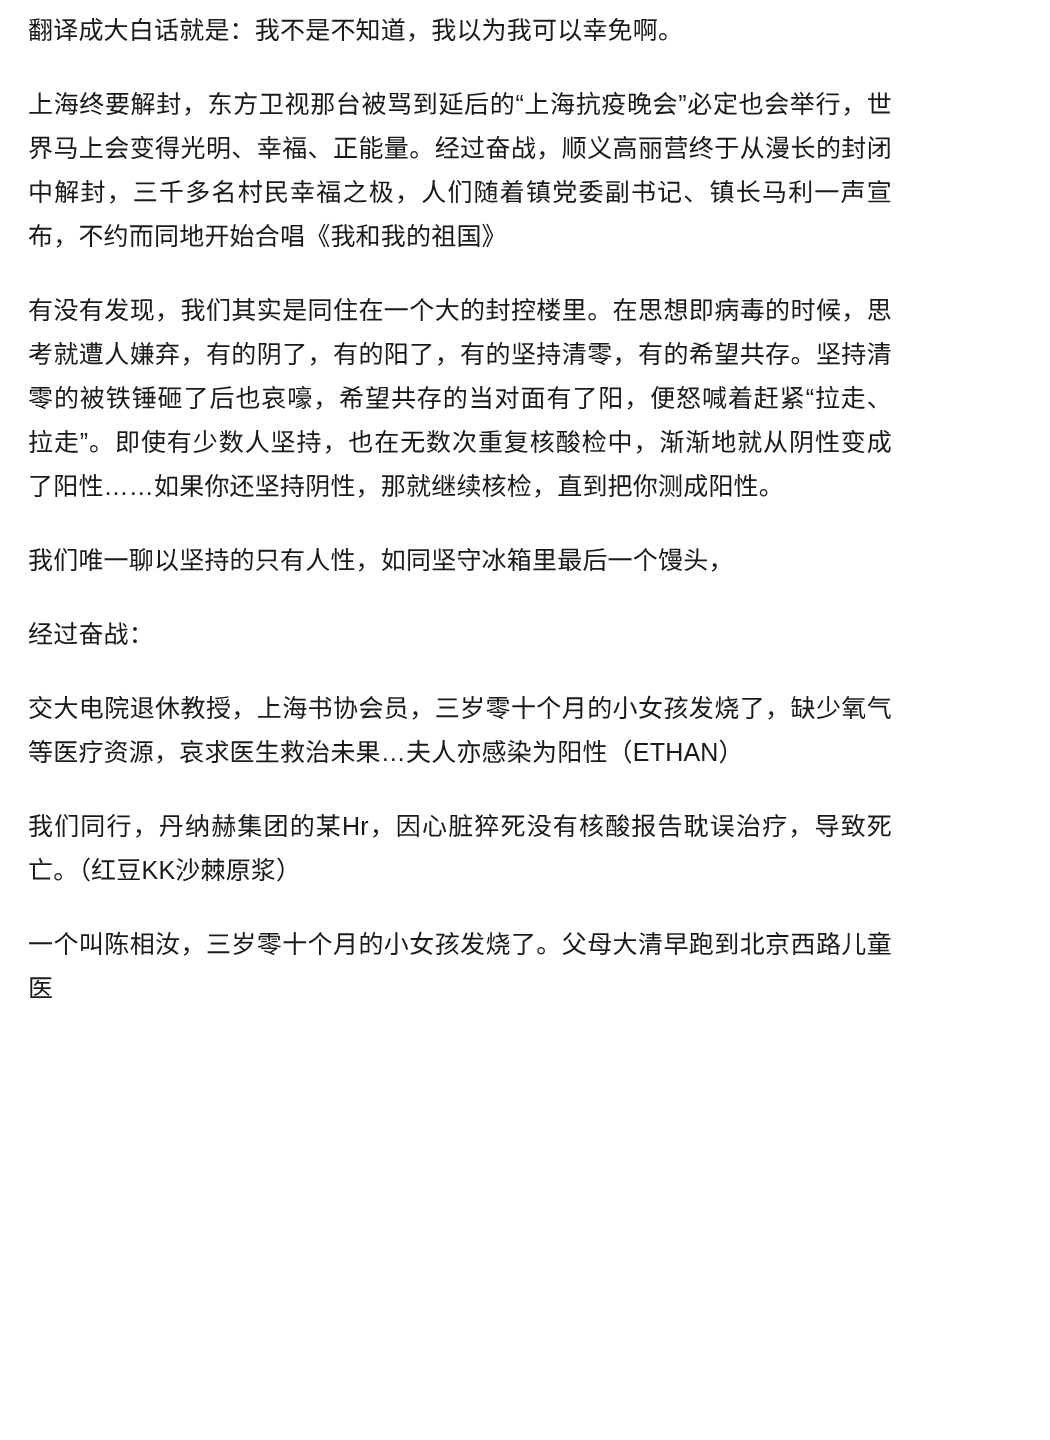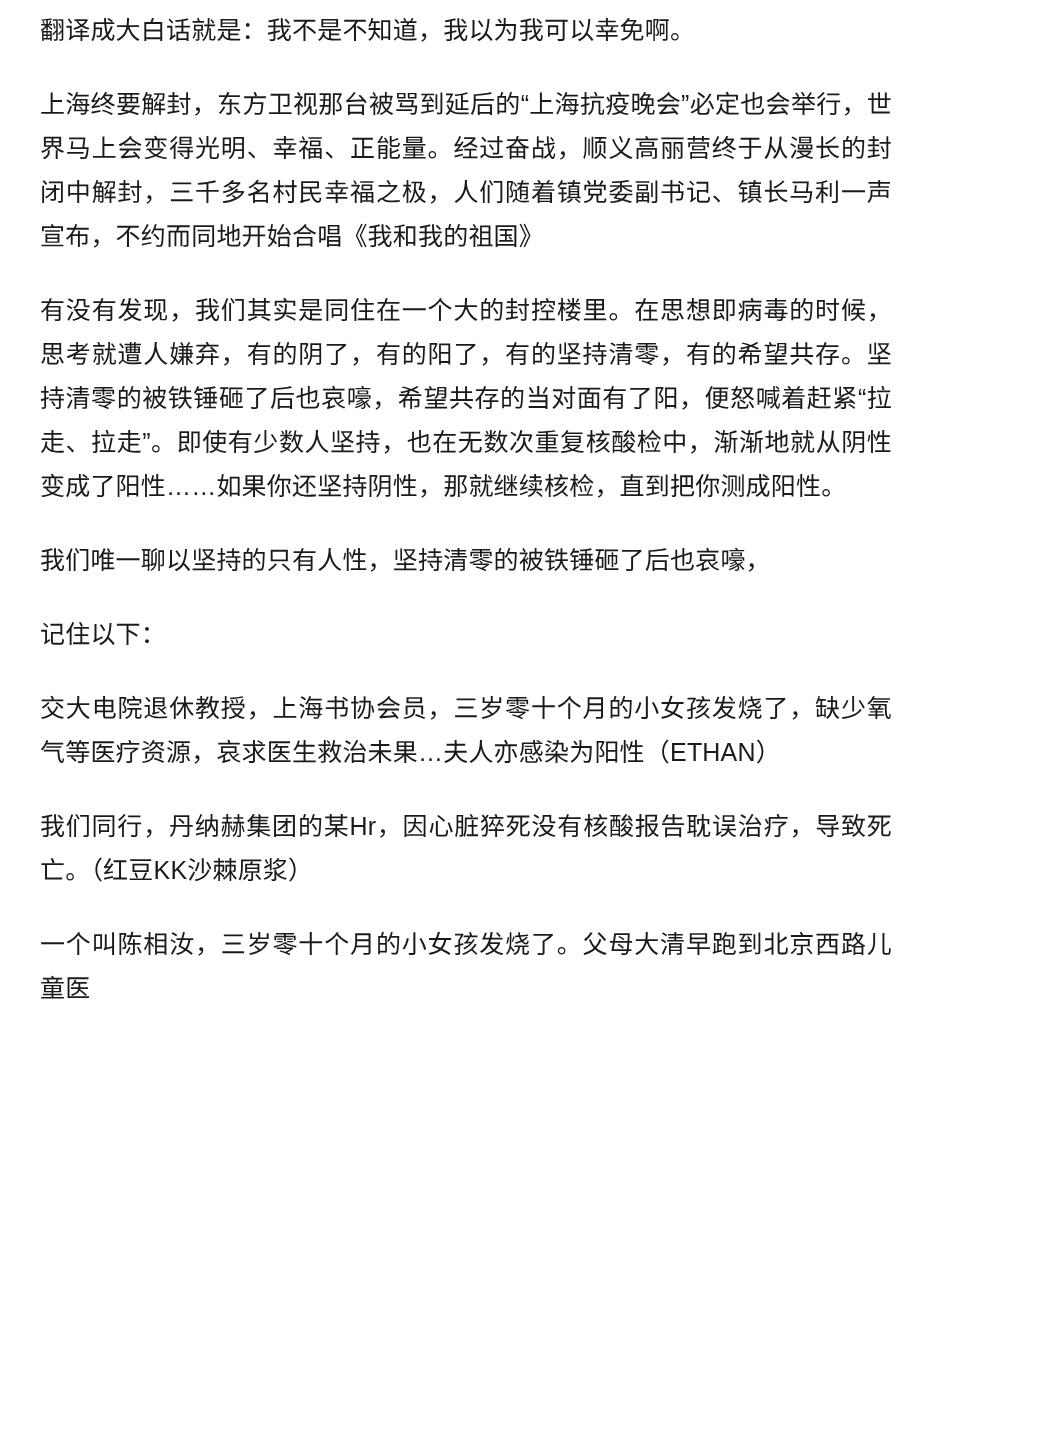--- a/index.html
+++ b/index.html
@@ -12,21 +12,21 @@
     width: 1050px;
     height: 1440px;
     overflow: hidden;
     font-family: "Liberation Sans", "DejaVu Sans", sans-serif;
   }
   .page {
     box-sizing: border-box;
     width: 954px;
     min-height: 1440px;
     background: #ffffff;
-    padding: 8px 62px 0 40px;
+    padding: 8px 62px 0 28px;
   }
   .para {
     color: #1a1a1a;
     font-size: 25px;
     line-height: 44px;
     letter-spacing: 0.2px;
     text-align: justify;
     text-justify: inter-character;
     margin: 0 0 30px 0;
     word-break: break-word;
@@ -38,18 +38,18 @@
     margin-bottom: 18px;
   }
 </style>
 </head>
 <body>
 
 <div class="page">
   <p class="para">翻译成大白话就是：我不是不知道，我以为我可以幸免啊。</p>
   <p class="para">上海终要解封，东方卫视那台被骂到延后的“上海抗疫晚会”必定也会举行，世界马上会变得光明、幸福、正能量。经过奋战，顺义高丽营终于从漫长的封闭中解封，三千多名村民幸福之极，人们随着镇党委副书记、镇长马利一声宣布，不约而同地开始合唱《我和我的祖国》</p>
   <p class="para">有没有发现，我们其实是同住在一个大的封控楼里。在思想即病毒的时候，思考就遭人嫌弃，有的阴了，有的阳了，有的坚持清零，有的希望共存。坚持清零的被铁锤砸了后也哀嚎，希望共存的当对面有了阳，便怒喊着赶紧“拉走、拉走”。即使有少数人坚持，也在无数次重复核酸检中，渐渐地就从阴性变成了阳性……如果你还坚持阴性，那就继续核检，直到把你测成阳性。</p>
-  <p class="para">我们唯一聊以坚持的只有人性，坚持清零的被铁锤砸了后也哀嚎，</p>
-  <p class="para">记住以下：</p>
+  <p class="para">我们唯一聊以坚持的只有人性，如同坚守冰箱里最后一个馒头，</p>
+  <p class="para">经过奋战：</p>
   <p class="para">交大电院退休教授，上海书协会员，三岁零十个月的小女孩发烧了，缺少氧气等医疗资源，哀求医生救治未果…夫人亦感染为阳性（ETHAN）</p>
   <p class="para">我们同行，丹纳赫集团的某Hr，因心脏猝死没有核酸报告耽误治疗，导致死亡。（红豆KK沙棘原浆）</p>
   <p class="para tight">一个叫陈相汝，三岁零十个月的小女孩发烧了。父母大清早跑到北京西路儿童医</p>
 </div>
 
 </body></html>

